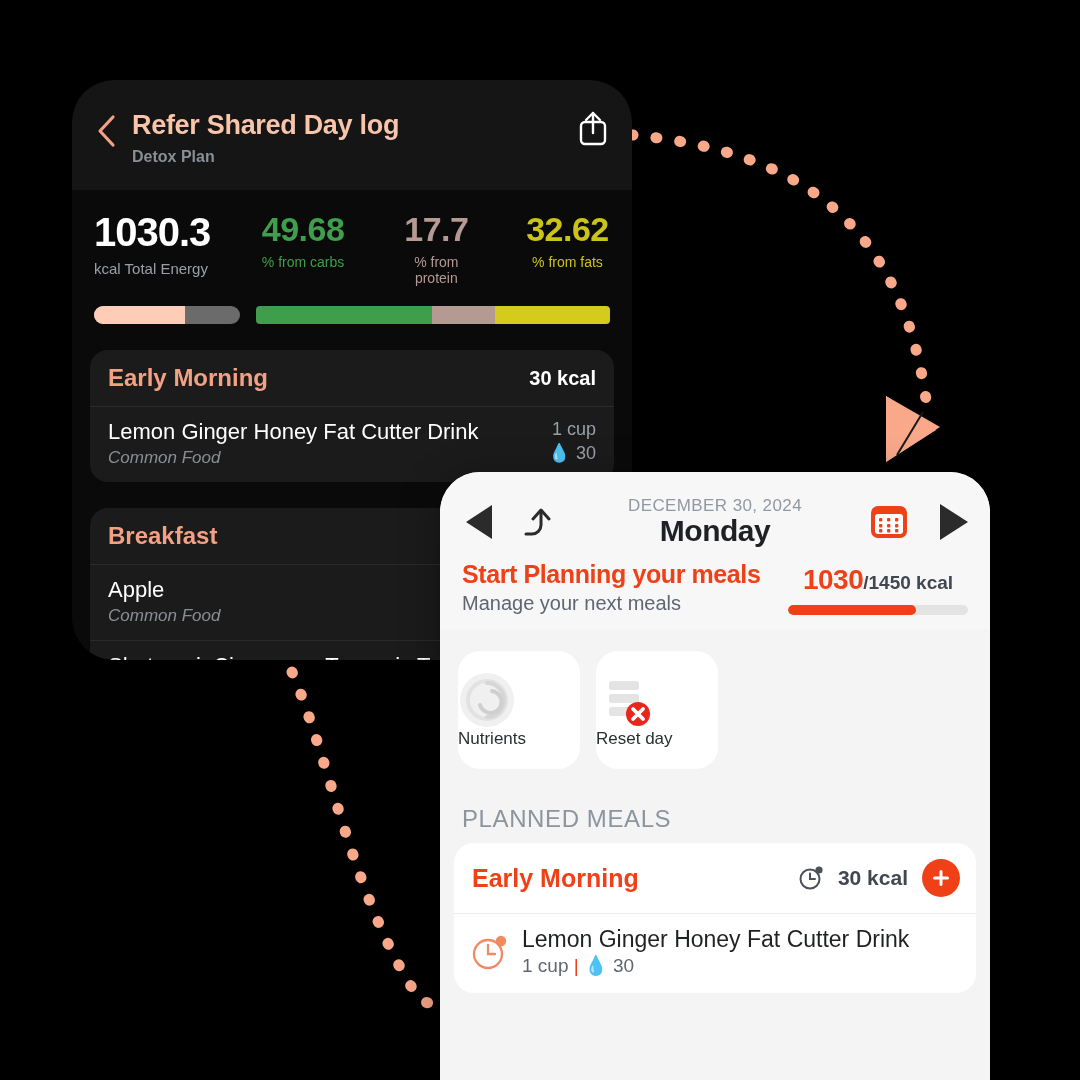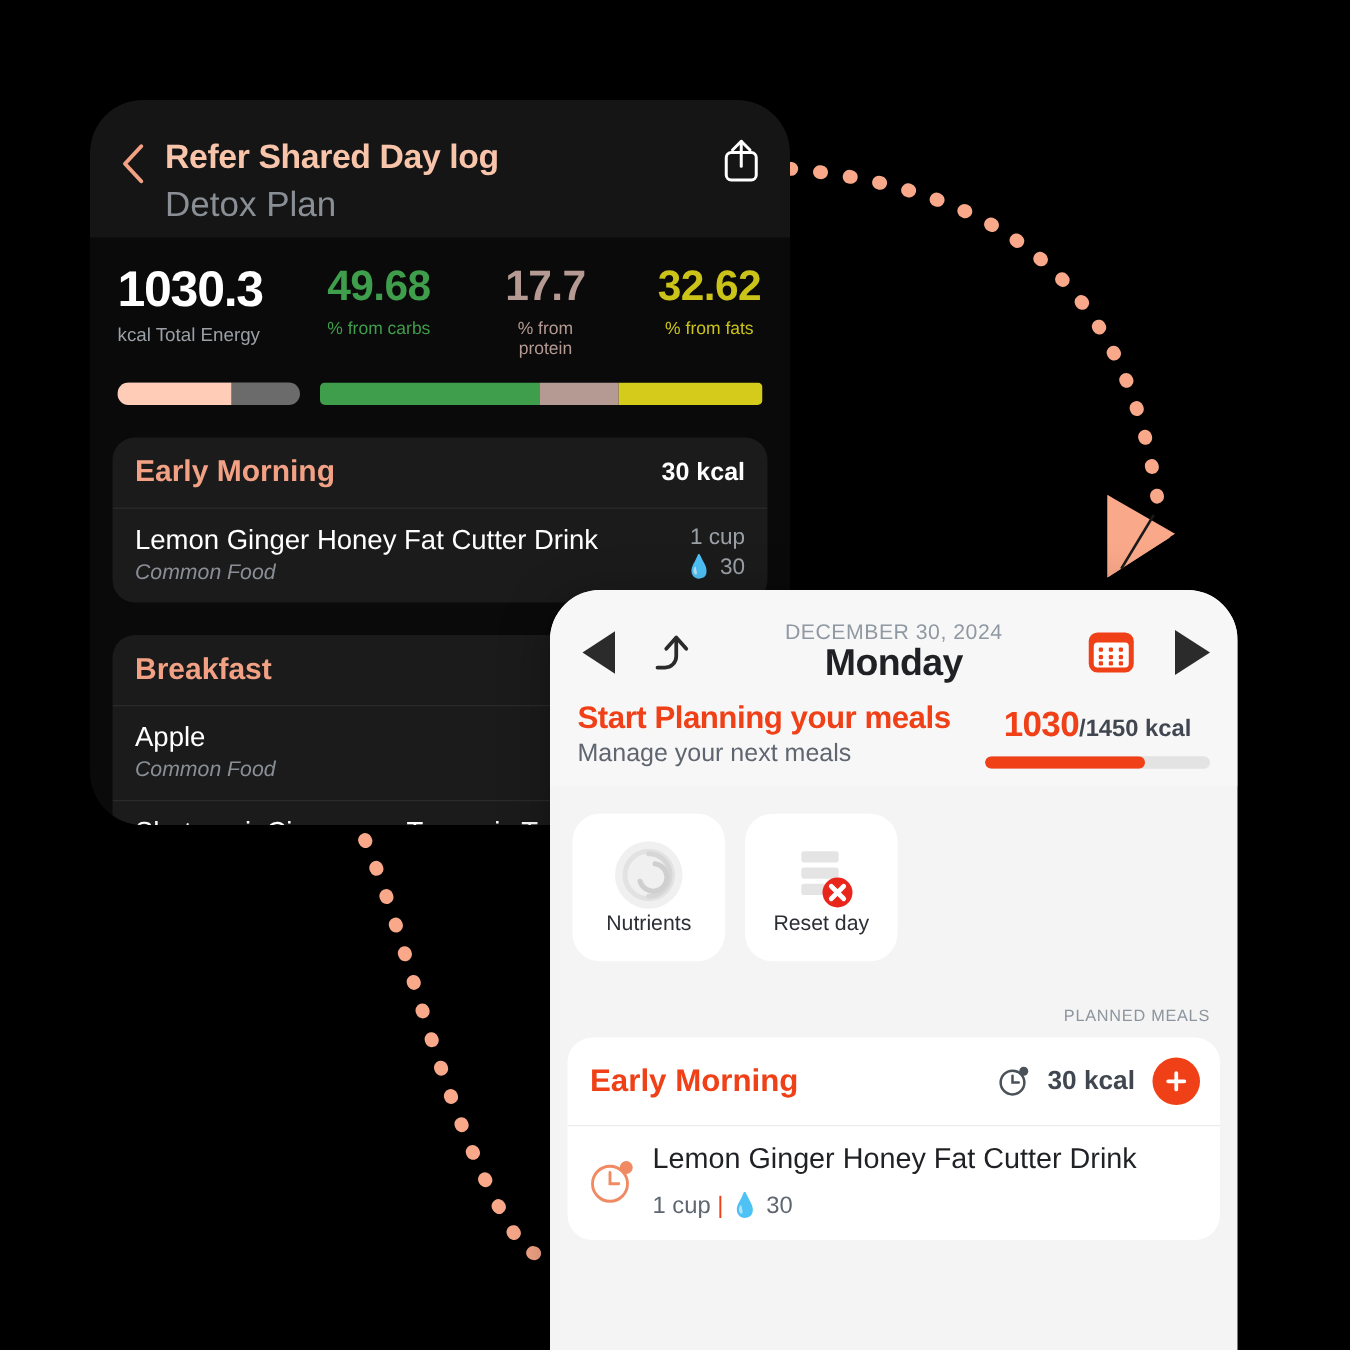--- a/index.html
+++ b/index.html
@@ -35,21 +35,21 @@
     width: 22px; height: 34px;
   }
   .dark-title {
     position: absolute; left: 60px; top: 30px;
     font-size: 27px; font-weight: 700;
     color: #f8c5ab; letter-spacing: -0.3px;
     white-space: nowrap;
   }
   .dark-sub {
     position: absolute; left: 60px; top: 68px;
-    font-size: 28px; color: #8a8f96; font-weight: 400;
+    font-size: 16px; color: #8a8f96; font-weight: 700;
   }
   .share-btn { position: absolute; right: 22px; top: 28px; width: 34px; height: 40px; }
 
   .macro-area { padding: 22px 22px 0 22px; background: #0a0a0a; }
   .macro-row { display: flex; align-items: flex-start; gap: 44px; }
   .macro-col { text-align: center; }
   .macro-col.total { text-align: left; width: 170px; }
   .total-num { font-size: 40px; font-weight: 700; color: #ffffff; letter-spacing: -1px; line-height: 1; }
   .total-lbl { font-size: 15px; color: #9aa0a6; margin-top: 8px; }
   .mac-num { font-size: 34px; font-weight: 700; line-height: 1; letter-spacing: -0.5px; }
@@ -111,35 +111,35 @@
   .plan-row { display: flex; align-items: flex-end; justify-content: space-between; margin-top: 10px; }
   .plan-title { font-size: 25px; font-weight: 700; color: #ef4018; letter-spacing: -0.4px; }
   .plan-sub { font-size: 20px; color: #5f6670; margin-top: 3px; }
   .kcal-block { text-align: center; min-width: 180px; }
   .kcal-big { font-size: 28px; font-weight: 700; color: #ef4018; letter-spacing: -0.5px; }
   .kcal-small { font-size: 19px; font-weight: 700; color: #414750; }
   .kcal-bar { margin-top: 9px; height: 10px; border-radius: 5px; background: #e3e3e3; overflow: hidden; }
   .kcal-bar .f { height: 100%; background: #ef4018; border-radius: 5px; }
 
   .tiles { display: flex; gap: 16px; padding: 22px 18px 0 18px; }
-  .tile { width: 122px; height: 118px; background: #ffffff; border-radius: 22px; display: flex; flex-direction: column; align-items: center; justify-content: center; }
+  .tile { width: 122px; height: 118px; background: #ffffff; border-radius: 22px; display: flex; flex-direction: column; align-items: flex-start; justify-content: center; }
   .tile-lbl { font-size: 17px; color: #2b2e33; }
   .tile-ic { width: 58px; height: 58px; position: relative; }
 
-  .planned-lbl { padding: 36px 22px 10px 22px; font-size: 13px; color: #8c949d; letter-spacing: 0.6px; text-align: right; }
+  .planned-lbl { padding: 36px 22px 10px 22px; font-size: 24px; color: #8c949d; letter-spacing: 0.6px; }
 
   .pm-card { margin: 0 14px; background: #ffffff; border-radius: 20px; overflow: hidden; }
   .pm-head { display: flex; align-items: center; justify-content: space-between; padding: 16px 16px 16px 18px; border-bottom: 1px solid #ececec; }
   .pm-name { font-size: 25px; font-weight: 700; color: #ef4018; }
   .pm-right { display: flex; align-items: center; gap: 14px; }
   .pm-kcal { font-size: 21px; font-weight: 700; color: #414750; }
   .plus-btn { width: 38px; height: 38px; border-radius: 50%; background: #ef4018; display: flex; align-items: center; justify-content: center; }
   .pm-food { display: flex; align-items: center; gap: 12px; padding: 12px 16px 16px 16px; }
   .pm-food-name { font-size: 23px; color: #1f2124; }
-  .pm-food-sub { font-size: 19px; color: #5f6670; margin-top: 12px; }
+  .pm-food-sub { font-size: 19px; color: #5f6670; margin-top: 1px; }
   .pm-sep { color: #ef4018; }
 </style>
 </head>
 <body>
 
 <div id="stage">
 
   <svg class="arrows" width="1080" height="1080" viewBox="0 0 1080 1080">
     <path d="M632 135 C 790 150, 905 215, 928 415" fill="none" stroke="#f9a88a" stroke-width="11" stroke-linecap="round" stroke-dasharray="1 23"></path>
     <path d="M292 672 C 330 760, 355 905, 420 1000 C 460 1016, 490 1002, 520 985" fill="none" stroke="#f9a88a" stroke-width="11" stroke-linecap="round" stroke-dasharray="1 23"></path>

